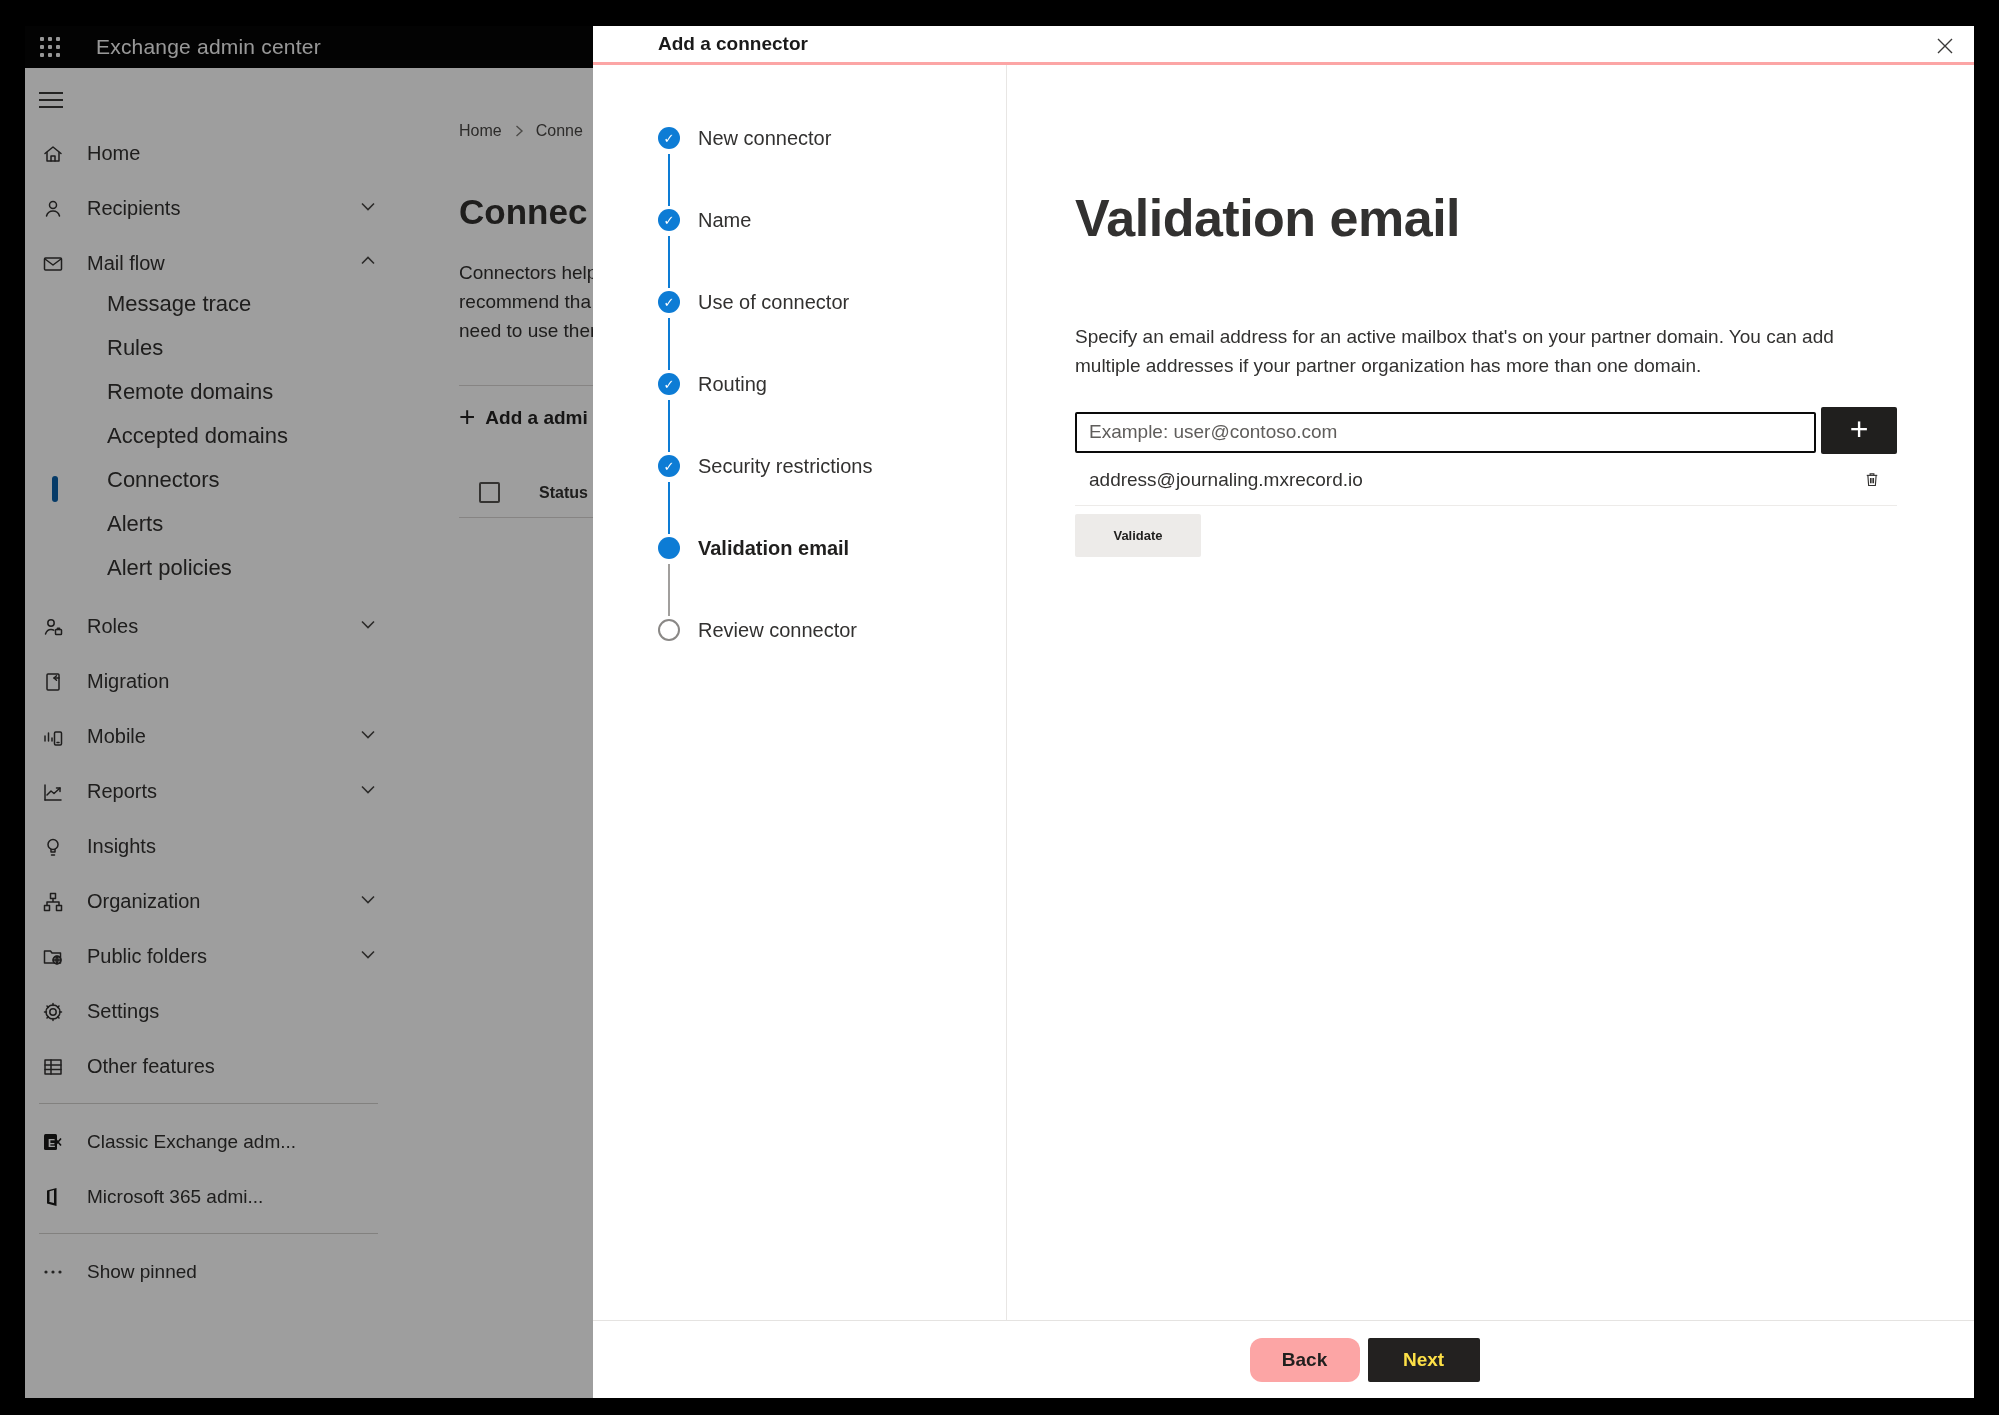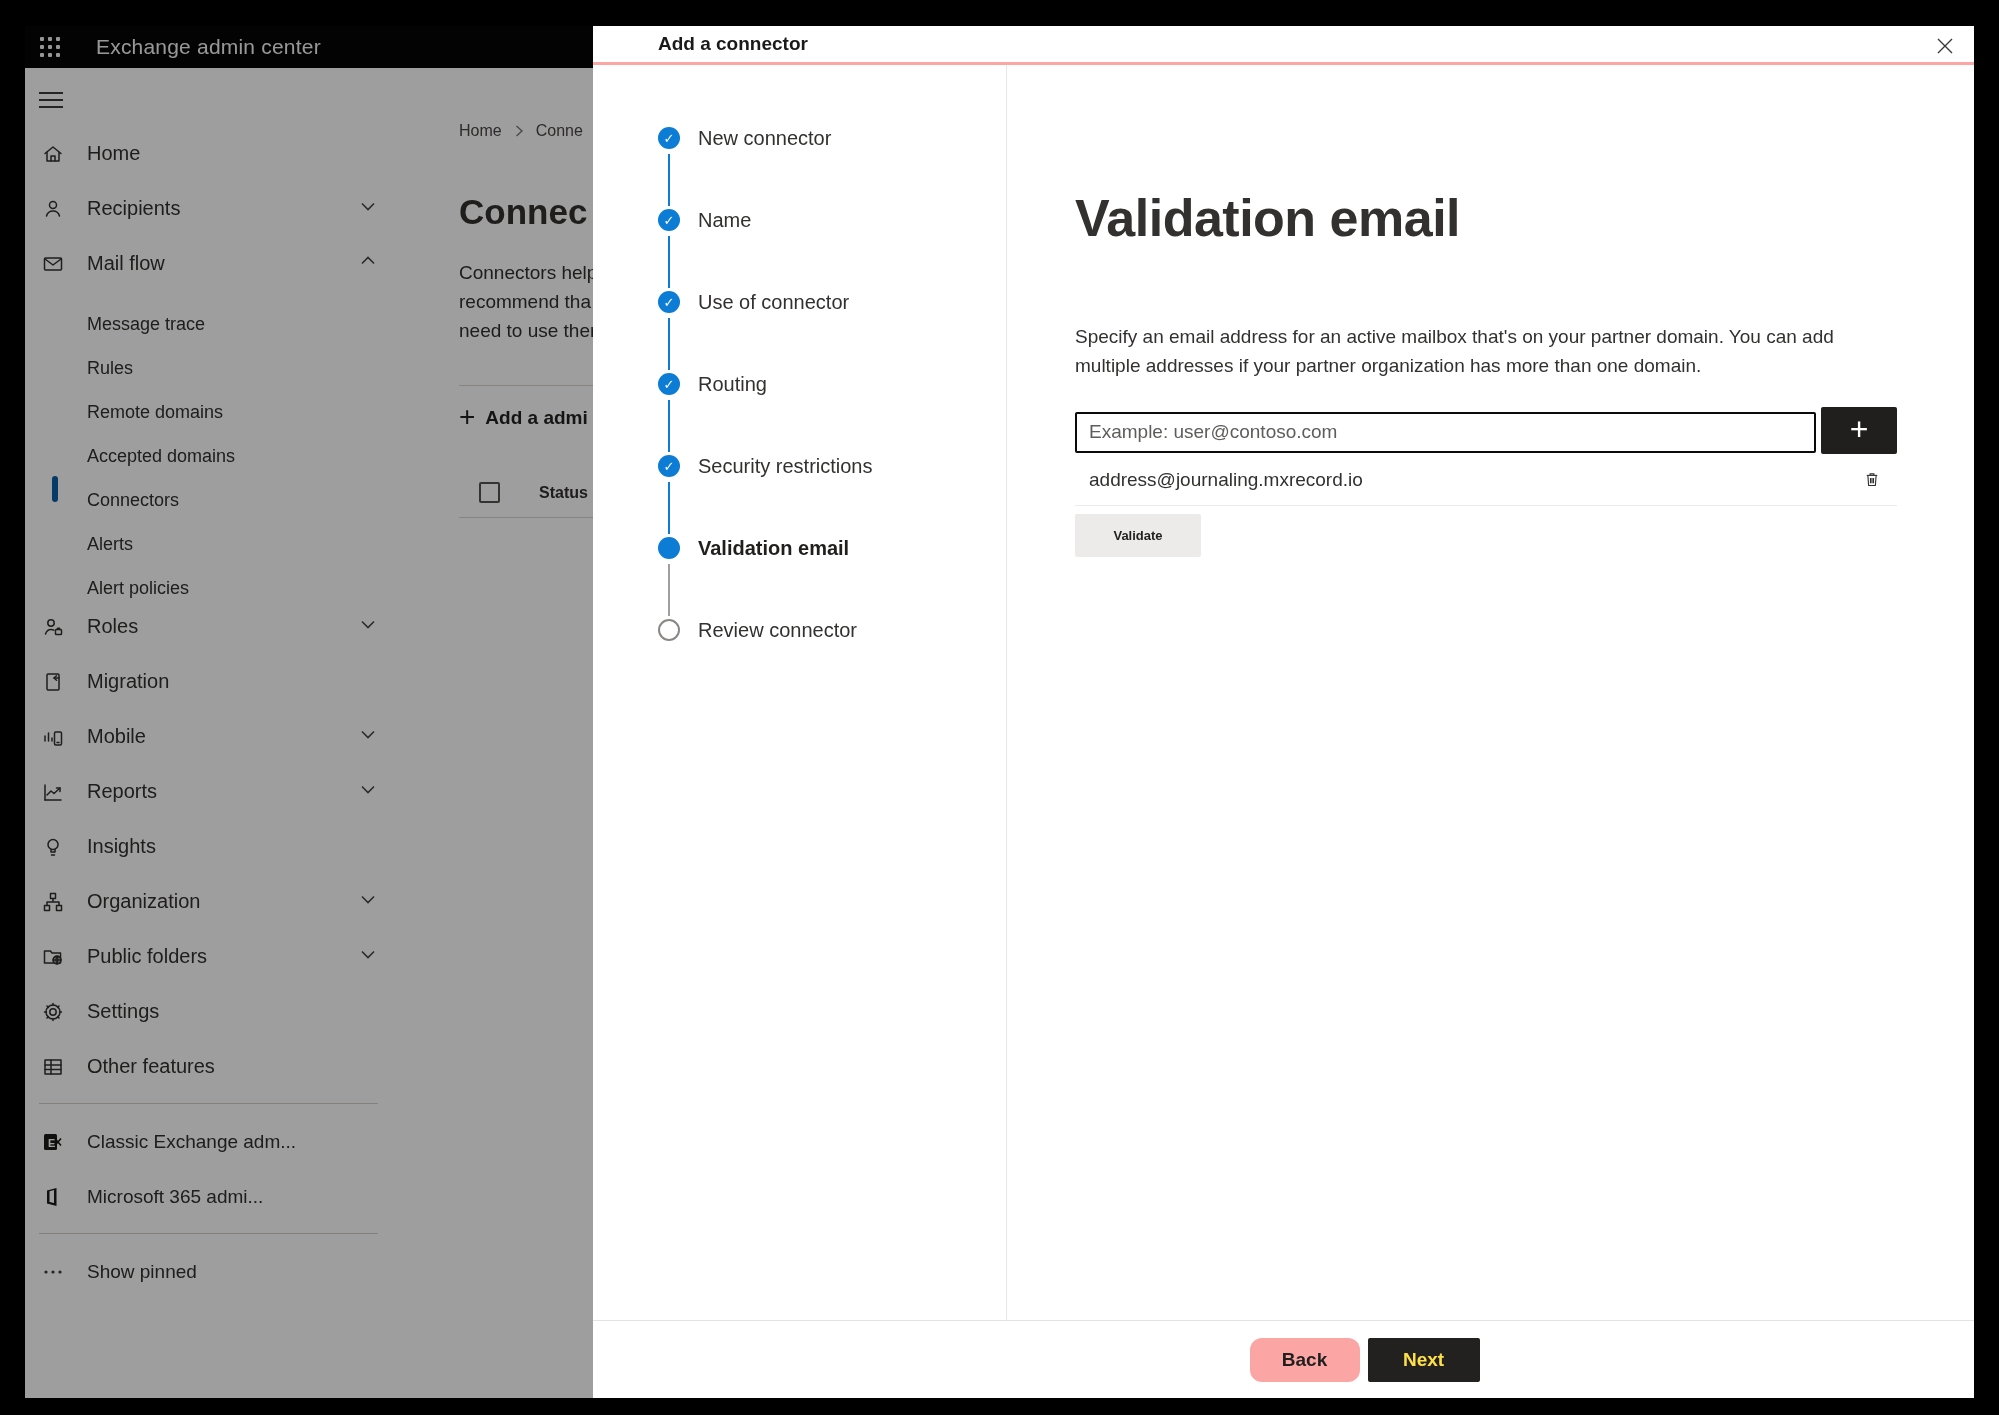--- a/index.html
+++ b/index.html
@@ -15,21 +15,21 @@
   .topbar-title{color:#f5f5f5;font-size:21px;margin-left:33px;letter-spacing:.2px;}
 
   
   .sidebar{position:absolute;left:0;top:42px;width:367px;height:1330px;background:#fff;color:#323130;}
   .hamburger{margin:20px 0 0 14px;width:30px;height:24px;display:flex;flex-direction:column;justify-content:center;gap:5px;cursor:pointer;}
   .hamburger i{display:block;width:24px;height:2px;background:#3b3a39;}
   .nav{margin-top:14px;}
   .nav-item{position:relative;display:flex;align-items:center;height:55px;padding-left:16px;cursor:pointer;font-size:20px;}
   .nav-item .ic{width:24px;height:24px;margin-right:22px;flex:0 0 24px;color:#323130;display:flex;align-items:center;justify-content:center;}
   .nav-item .chev{position:absolute;right:14px;color:#484644;}
-  .nav-sub{display:flex;align-items:flex-end;height:44px;padding-left:62px;font-size:18px;cursor:pointer;position:relative;}
+  .nav-sub{display:flex;align-items:flex-start;height:44px;padding-left:82px;font-size:22px;cursor:pointer;position:relative;}
   .nav-sub.selected::before{content:"";position:absolute;left:27px;top:9px;width:6px;height:26px;background:#0a5fa8;border-radius:3px;}
   .side-div{height:1px;background:#d2d0ce;margin:9px 14px 10px 14px;}
   .nav-item.small{height:55px;font-size:19px;}
   .ic svg{display:block;}
 
   
   .page{position:absolute;left:367px;top:42px;right:0;bottom:0;background:#fff;padding-left:67px;}
   .breadcrumb{display:flex;align-items:center;gap:10px;margin-top:54px;font-size:16px;color:#494745;}
   .breadcrumb .crumb{cursor:pointer;}
   .breadcrumb .bc-chev{color:#7a7874;display:flex;}

